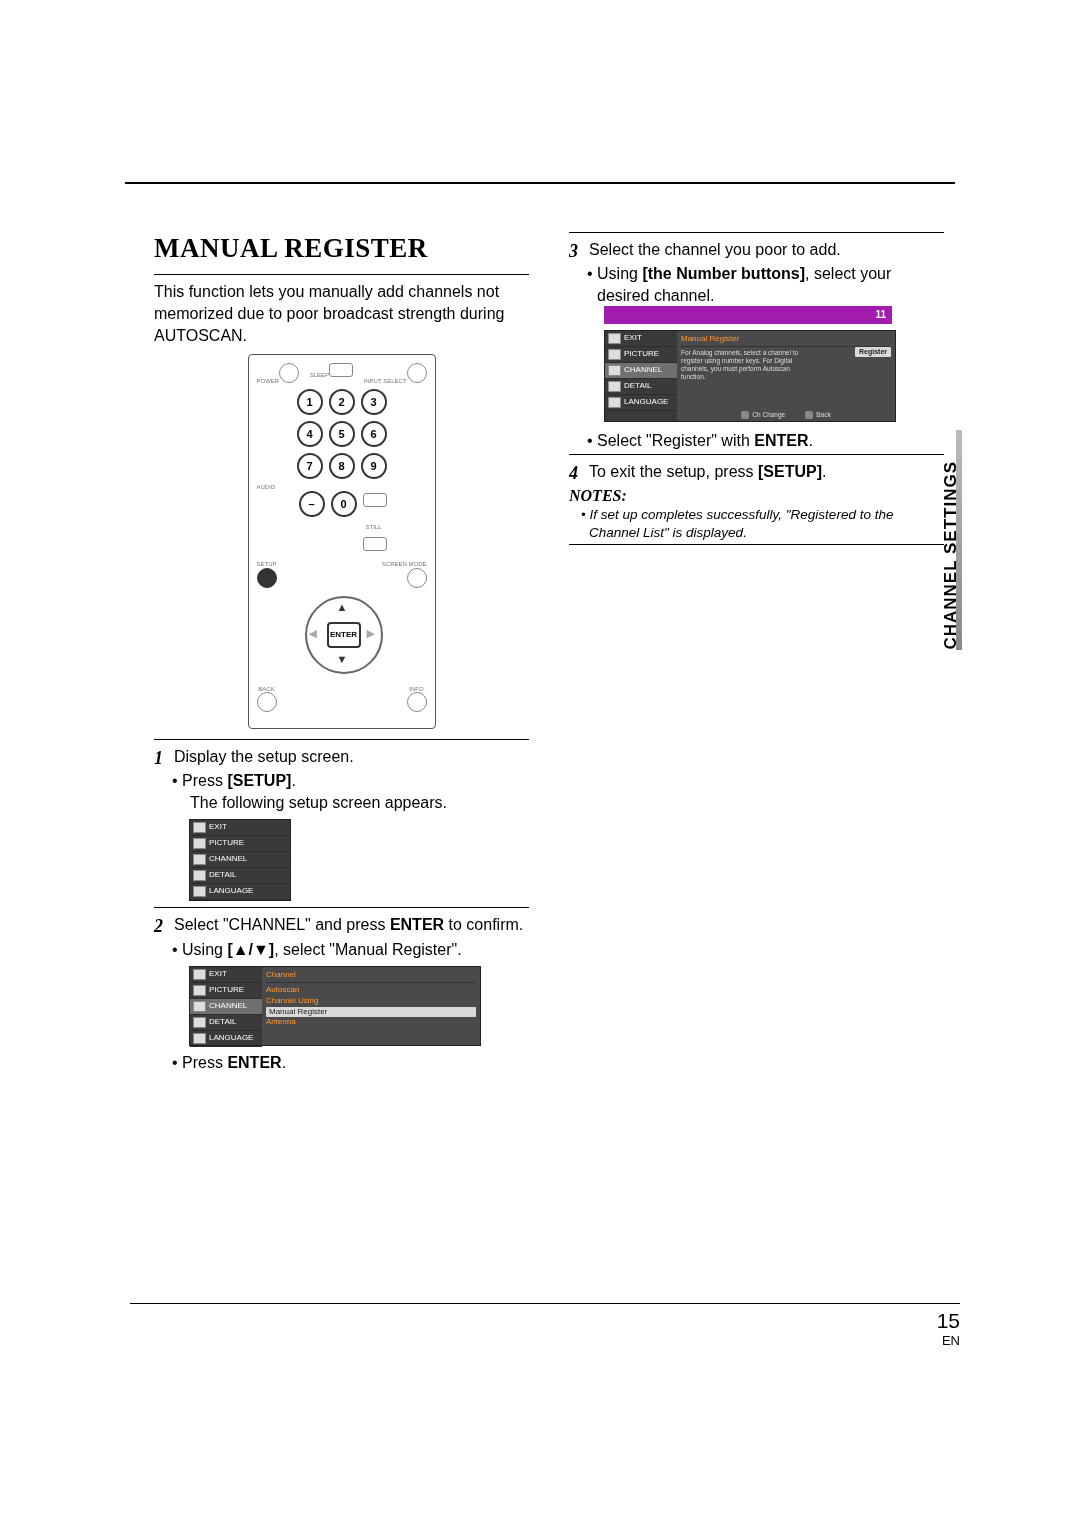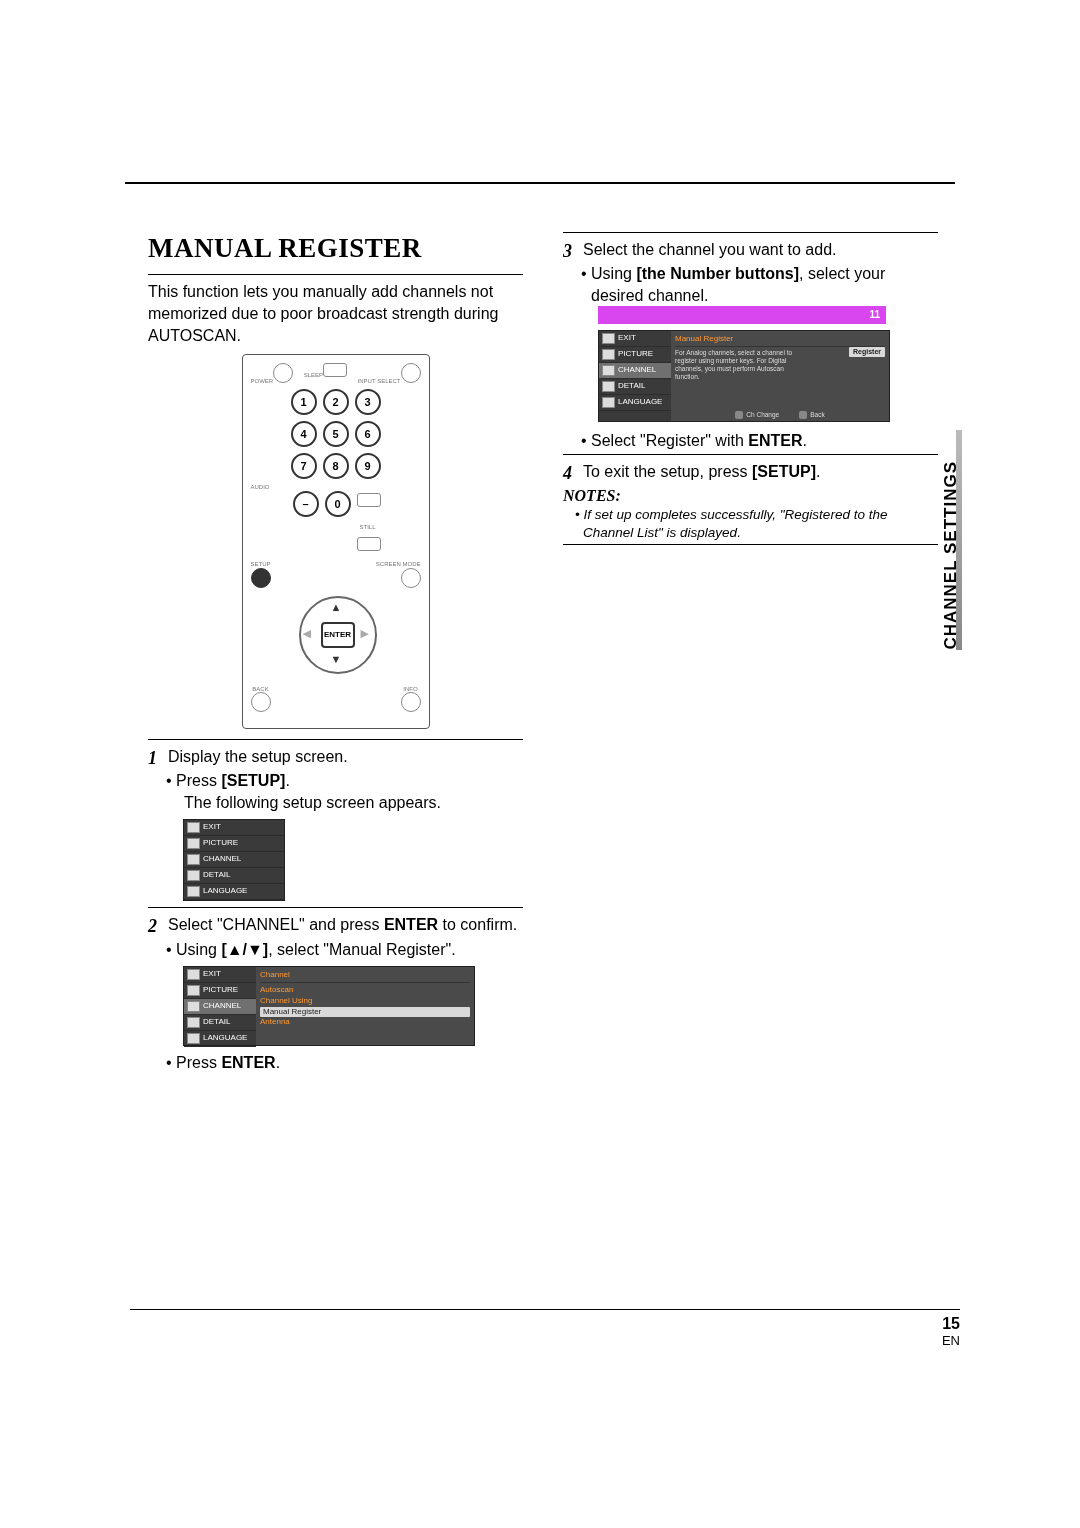--- a/index.html
+++ b/index.html
@@ -19,21 +19,21 @@
   .rule-top {
     position: absolute;
     top: 182px;
     left: 125px;
     width: 830px;
     border-top: 2px solid #000;
   }
   .content {
     position: absolute;
     top: 230px;
-    left: 148px;
+    left: 154px;
     width: 790px;
     display: flex;
     gap: 40px;
   }
   .col {
     width: 375px;
     font-size: 16px;
     line-height: 1.35;
   }
   h1.title {
@@ -85,21 +85,21 @@
   }
 
   
   .pgnum {
     position:absolute;
     right:120px;
     bottom:180px;
     text-align:right;
   }
   .pgnum .line { border-top:1.5px solid #000; width:830px; position:absolute; right:0; top:-6px;}
-  .pgnum .n { font-weight:bold; font-size:16px;}
+  .pgnum .n { font-weight:normal; font-size:21px;}
   .pgnum .lang { font-size:13px;}
 
   
   .remote {
     width:170px; margin:6px auto 10px auto;
     border:1px solid #555; border-radius:4px;
     padding:8px 8px 10px 8px;
     font-family:Arial, sans-serif;
   }
   .remote .toprow, .remote .midrow { display:flex; justify-content:space-between; align-items:flex-start; font-size:6px; color:#777; margin-bottom:2px;}
@@ -141,21 +141,21 @@
   .osd .menu .mi.sel { background:#707070;}
   .osd .body { flex:1; background:#4a4a4a; padding:3px 4px; position:relative;}
   .osd .body .hd { color:#ff9933; font-size:8px; padding:1px 0 2px 0; border-bottom:1px solid #333; margin-bottom:2px;}
   .osd .body .opt { color:#ff9933; padding:1px 0;}
   .osd .body .opt.sel { background:#d9d9d9; color:#222; padding:1px 3px; border-radius:1px;}
   .osd .reg-badge { position:absolute; right:4px; top:16px; background:#d9d9d9; color:#222; font-size:7px; padding:1px 4px; border-radius:1px; font-weight:bold;}
   .osd .hint { color:#ddd; font-size:6.5px; line-height:1.25;}
   .osd .foot { position:absolute; left:0; right:0; bottom:2px; display:flex; justify-content:center; gap:20px; font-size:6.5px; color:#ddd;}
   .osd .foot .fi { display:flex; align-items:center; gap:3px;}
   .osd .foot .fic { width:8px; height:8px; background:#888; border-radius:2px;}
-  .osd-ch-badge { text-align:right; color:#fff; background:#d946ef; font-size:10px; font-weight:bold; padding:2px 6px; width:276px; margin:0 0 0 35px;}
+  .osd-ch-badge { text-align:right; color:#fff; background:#a21caf; font-size:10px; font-weight:bold; padding:2px 6px; width:276px; margin:0 0 0 35px;}
   .osd3wrap { margin-left:0px; }
 
 </style>
 </head>
 <body>
 
 <div class="page">
   <div class="rule-top"></div>
 
   <div class="side-tab">
@@ -301,21 +301,21 @@
 
       <div class="bullet">
         <span>Press </span><b>ENTER</b><span>.</span>
       </div>
     </div>
 
     <div class="col">
       <hr class="sep">
       <div class="step-row">
         <div class="step-num">3</div>
-        <div>Select the channel you want to add.</div>
+        <div>Select the channel you poor to add.</div>
       </div>
       <div class="bullet">
         <span>Using </span><b>[the Number buttons]</b><span>, select your desired channel.</span>
       </div>
 
       <div class="osd3wrap">
         <div class="osd-ch-badge">11</div>
         <div class="osd" style="height:90px;">
           <div class="menu">
             <div class="mi">

